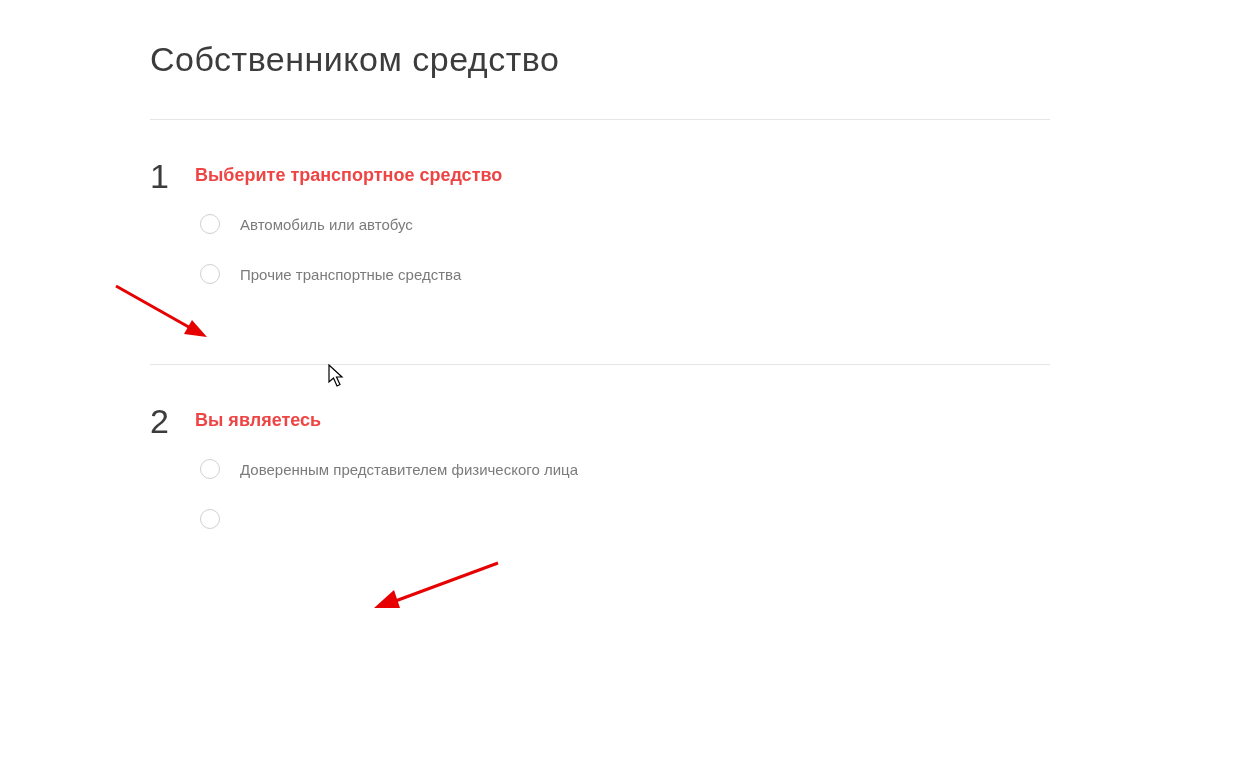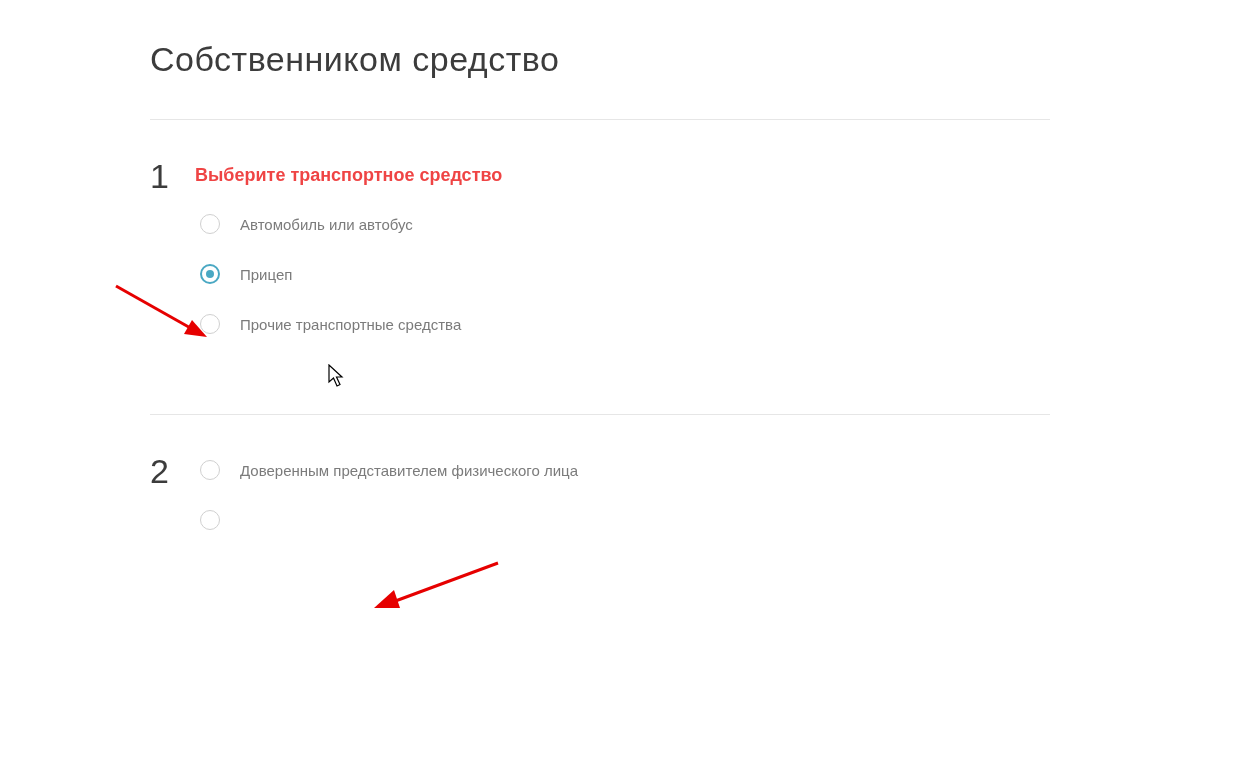--- a/index.html
+++ b/index.html
@@ -112,39 +112,36 @@
     <div class="step-number">1</div>
     <div class="step-body">
       <div class="step-title">Выберите транспортное средство</div>
       <div class="radios">
 
         <div class="radio-row">
           <div class="radio"></div>
           <span class="radio-label">Автомобиль или автобус</span>
         </div>
 
-        <div class="radio-row">
-          <div class="radio selected"></div>
-          <span class="radio-label">Прицеп</span>
-        </div>
 
         <div class="radio-row">
           <div class="radio"></div>
           <span class="radio-label">Прочие транспортные средства</span>
         </div>
 
       </div>
     </div>
   </div>
 
   <div class="divider"></div>
 
   <div class="step">
     <div class="step-number">2</div>
     <div class="step-body">
+      <div class="step-title">Вы являетесь</div>
       <div class="radios">
 
 
         <div class="radio-row">
           <div class="radio"></div>
           <span class="radio-label">Доверенным представителем физического лица</span>
         </div>
 
         <div class="radio-row">
           <div class="radio"></div>

